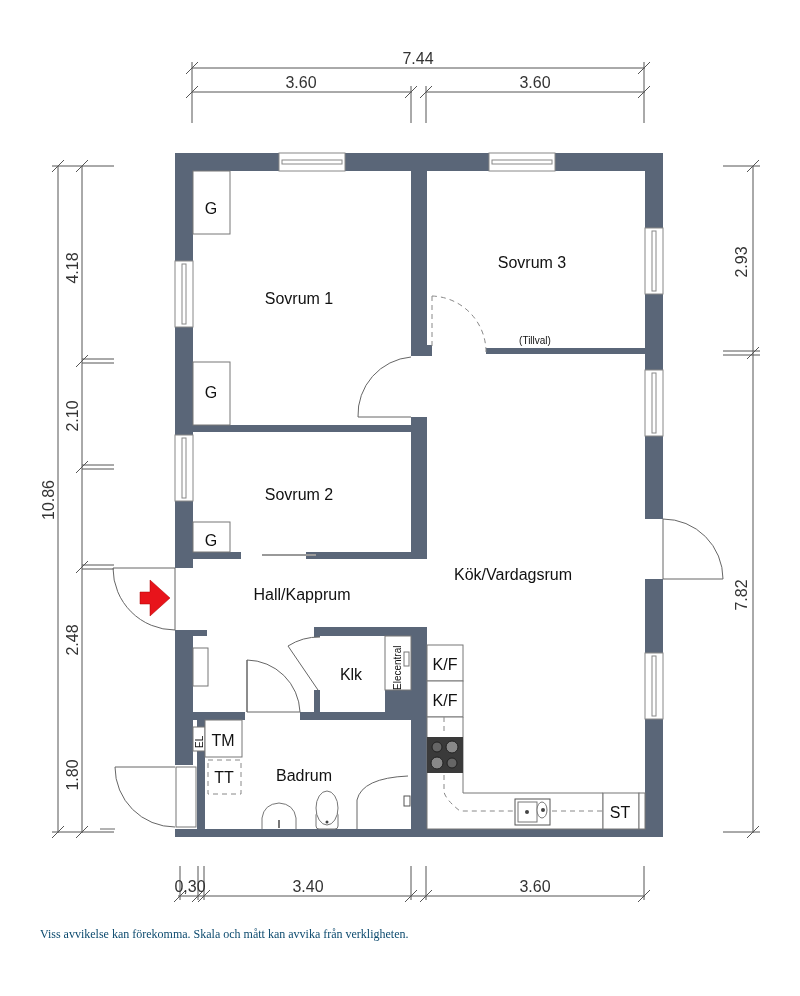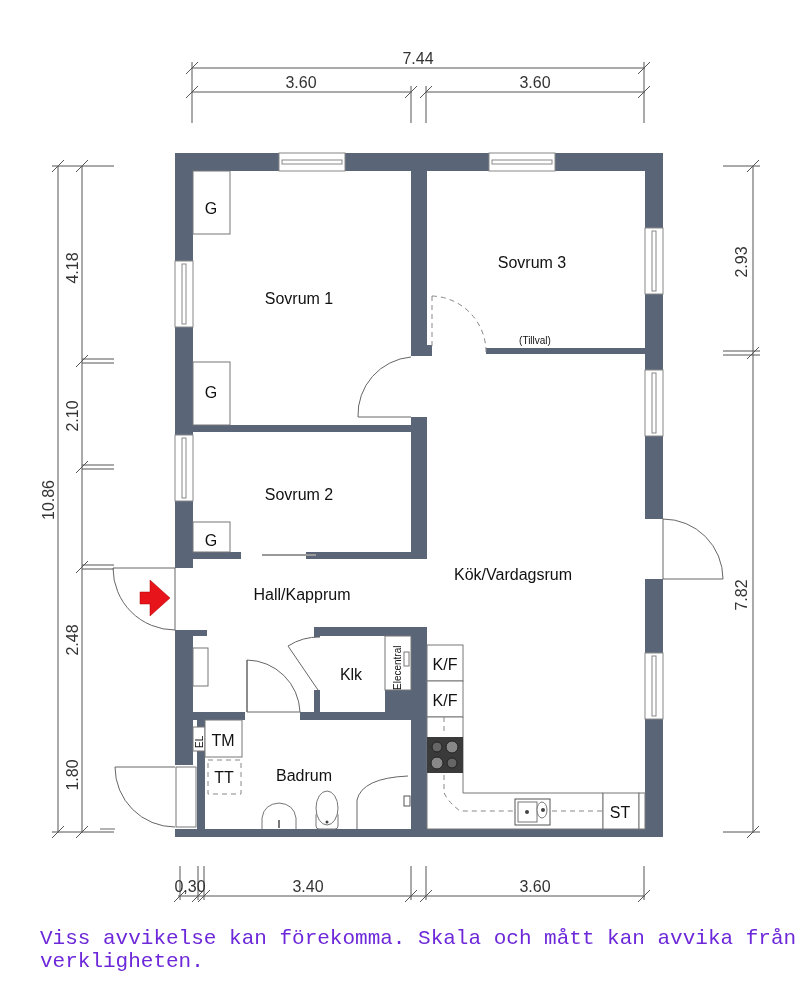--- a/index.html
+++ b/index.html
@@ -7,21 +7,21 @@
   svg { position:absolute; left:0; top:0; }
   .wall { fill:#5a6678; }
   .dimline { stroke:#555; stroke-width:1; fill:none; }
   .dimtext { font-family:"Liberation Sans", sans-serif; font-size:16px; fill:#333; }
   .room-label { font-family:"Liberation Sans", sans-serif; font-size:16px; fill:#111; }
   .small-label { font-family:"Liberation Sans", sans-serif; font-size:10px; fill:#111; }
   .fixture { fill:#fff; stroke:#777; stroke-width:1; }
   .door-arc { fill:none; stroke:#666; stroke-width:1; }
   .dash { fill:none; stroke:#888; stroke-width:1; stroke-dasharray:5 4; }
   .win { fill:#fff; stroke:#888; stroke-width:1; }
-  .footer { position:absolute; left:40px; top:927px; font-size:21px; color:#6d28d9; font-family:Liberation Mono, monospace; }
+  .footer { position:absolute; left:40px; top:927px; font-size:12px; color:#0c4a6e; font-family:Liberation Serif, serif; }
 </style>
 </head>
 <body>
 
 <svg width="800" height="996" viewBox="0 0 800 996">
 
   <g>
     <line class="dimline" x1="192" y1="68" x2="645" y2="68"></line>
     <line class="dimline" x1="192" y1="92" x2="412" y2="92"></line>
     <line class="dimline" x1="426" y1="92" x2="645" y2="92"></line>

